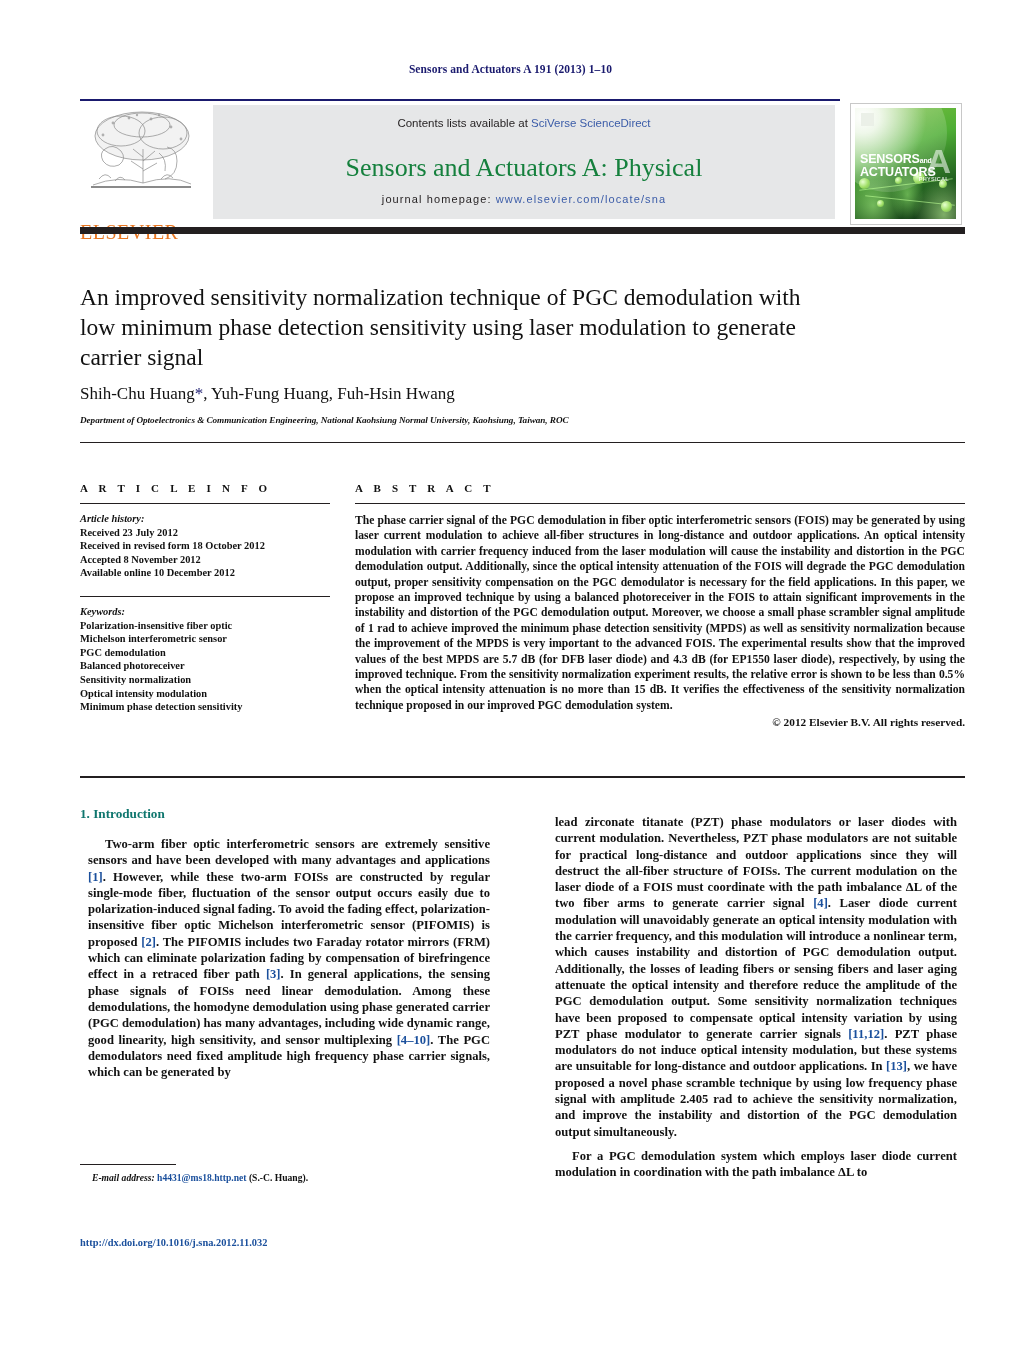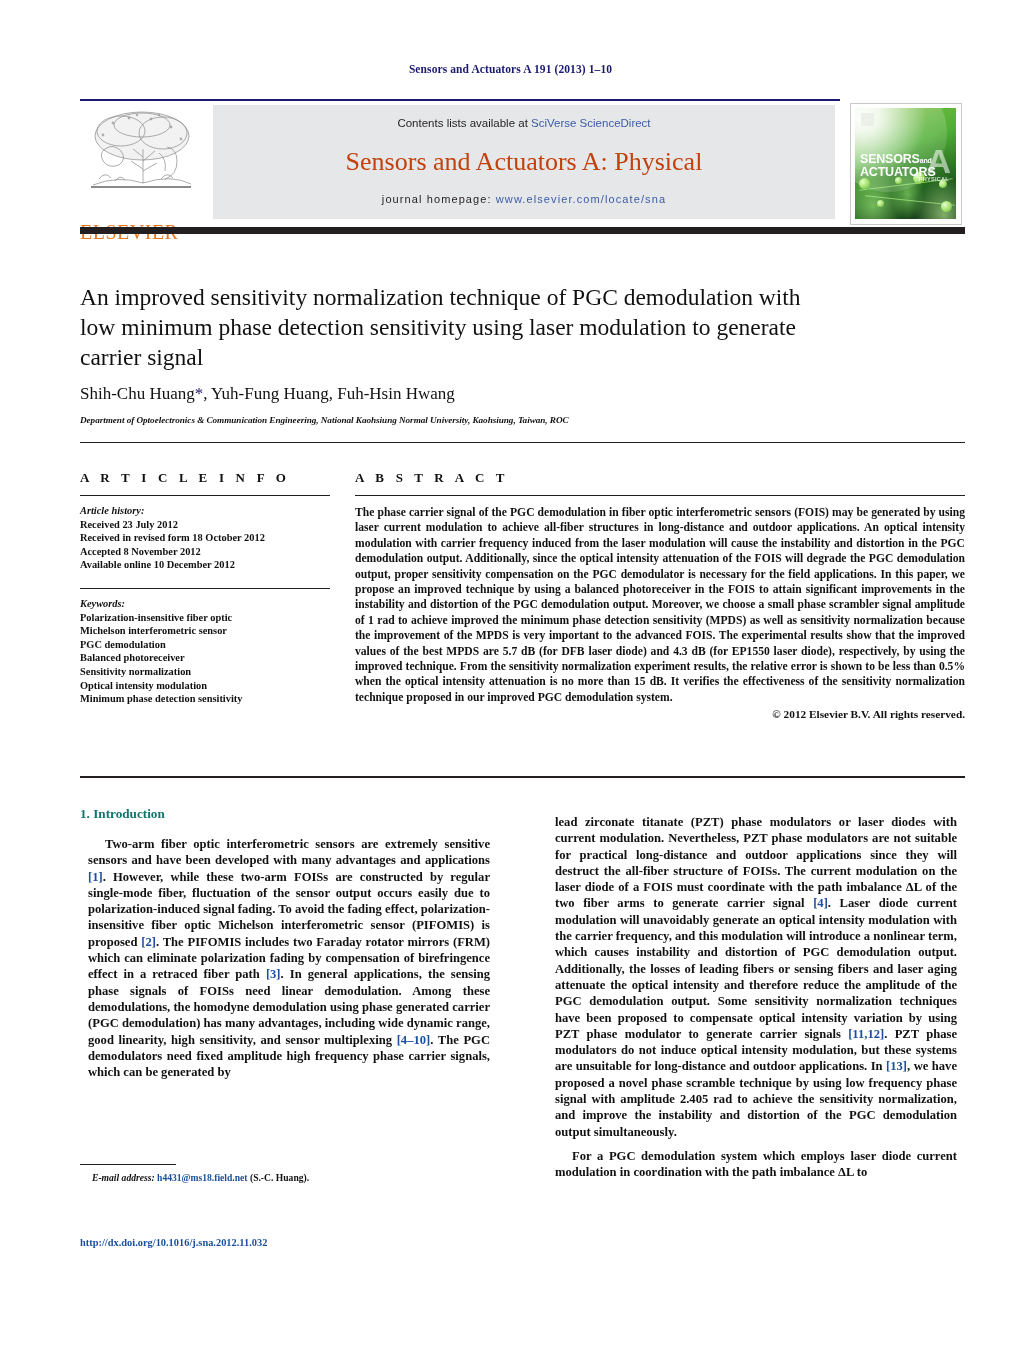--- a/index.html
+++ b/index.html
@@ -81,26 +81,26 @@
     left: 0; top: 12px;
     width: 622px;
     text-align: center;
     font-family: "Liberation Sans", sans-serif;
     font-size: 11.5px;
     color: #231f20;
   }
   .contents-line .sd-link { color: #3b5ca8; }
   .journal-title {
     position: absolute;
-    left: 0; top: 42px;
+    left: 0; top: 48px;
     width: 622px;
     text-align: center;
     font-family: "Liberation Serif", serif;
     font-size: 26px;
-    color: #c2410c;
+    color: #15803d;
   }
   .homepage-line {
     position: absolute;
     left: 0; top: 88px;
     width: 622px;
     text-align: center;
     font-family: "Liberation Sans", sans-serif;
     font-size: 11px;
     letter-spacing: 1.1px;
     color: #231f20;
@@ -243,23 +243,24 @@
     width: 250px;
   }
   .col-abs {
     position: absolute;
     left: 355px; top: 470px;
     width: 610px;
   }
   .sec-head {
     font-family: "Liberation Serif", serif;
     font-weight: bold;
-    font-size: 13px;
+    font-size: 11px;
     letter-spacing: 4.2px;
     color: #111;
+    margin-top: 12px;
   }
   .thin-rule {
     height: 1px;
     background: #231f20;
     margin-top: 9px;
   }
   .info-group {
     margin-top: 8px;
     font-family: "Liberation Serif", serif;
     font-weight: bold;
@@ -481,21 +482,21 @@
 
   <div class="body-right">
     <p class="body-p" style="text-indent:0;"><span>lead zirconate titanate (PZT) phase modulators or laser diodes with current modulation. Nevertheless, PZT phase modulators are not suitable for practical long-distance and outdoor applications since they will destruct the all-fiber structure of FOISs. The current modulation on the laser diode of a FOIS must coordinate with the path imbalance ΔL of the two fiber arms to generate carrier signal <span class="ref">[4]</span>. Laser diode current modulation will unavoidably generate an optical intensity modulation with the carrier frequency, and this modulation will introduce a nonlinear term, which causes instability and distortion of PGC demodulation output. Additionally, the losses of leading fibers or sensing fibers and laser aging attenuate the optical intensity and therefore reduce the amplitude of the PGC demodulation output. Some sensitivity normalization techniques have been proposed to compensate optical intensity variation by using PZT phase modulator to generate carrier signals <span class="ref">[11,12]</span>. PZT phase modulators do not induce optical intensity modulation, but these systems are unsuitable for long-distance and outdoor applications. In <span class="ref">[13]</span>, we have proposed a novel phase scramble technique by using low frequency phase signal with amplitude 2.405 rad to achieve the sensitivity normalization, and improve the instability and distortion of the PGC demodulation output simultaneously.</span></p>
     <p class="body-p"><span>For a PGC demodulation system which employs laser diode current modulation in coordination with the path imbalance ΔL to</span></p>
   </div>
 
   <div class="foot-rule"></div>
   <div class="footnote">
     <span class="fn-indent">
       <span class="email-label">E-mail address:</span>
-      <span class="email">h4431@ms18.field.net</span>
+      <span class="email">h4431@ms18.http.net</span>
       <span>(S.-C. Huang).</span>
     </span>
   </div>
 
   <div class="issn-block">
     <div class="doi">http://dx.doi.org/10.1016/j.sna.2012.11.032</div>
   </div>
 
 </div>
 

